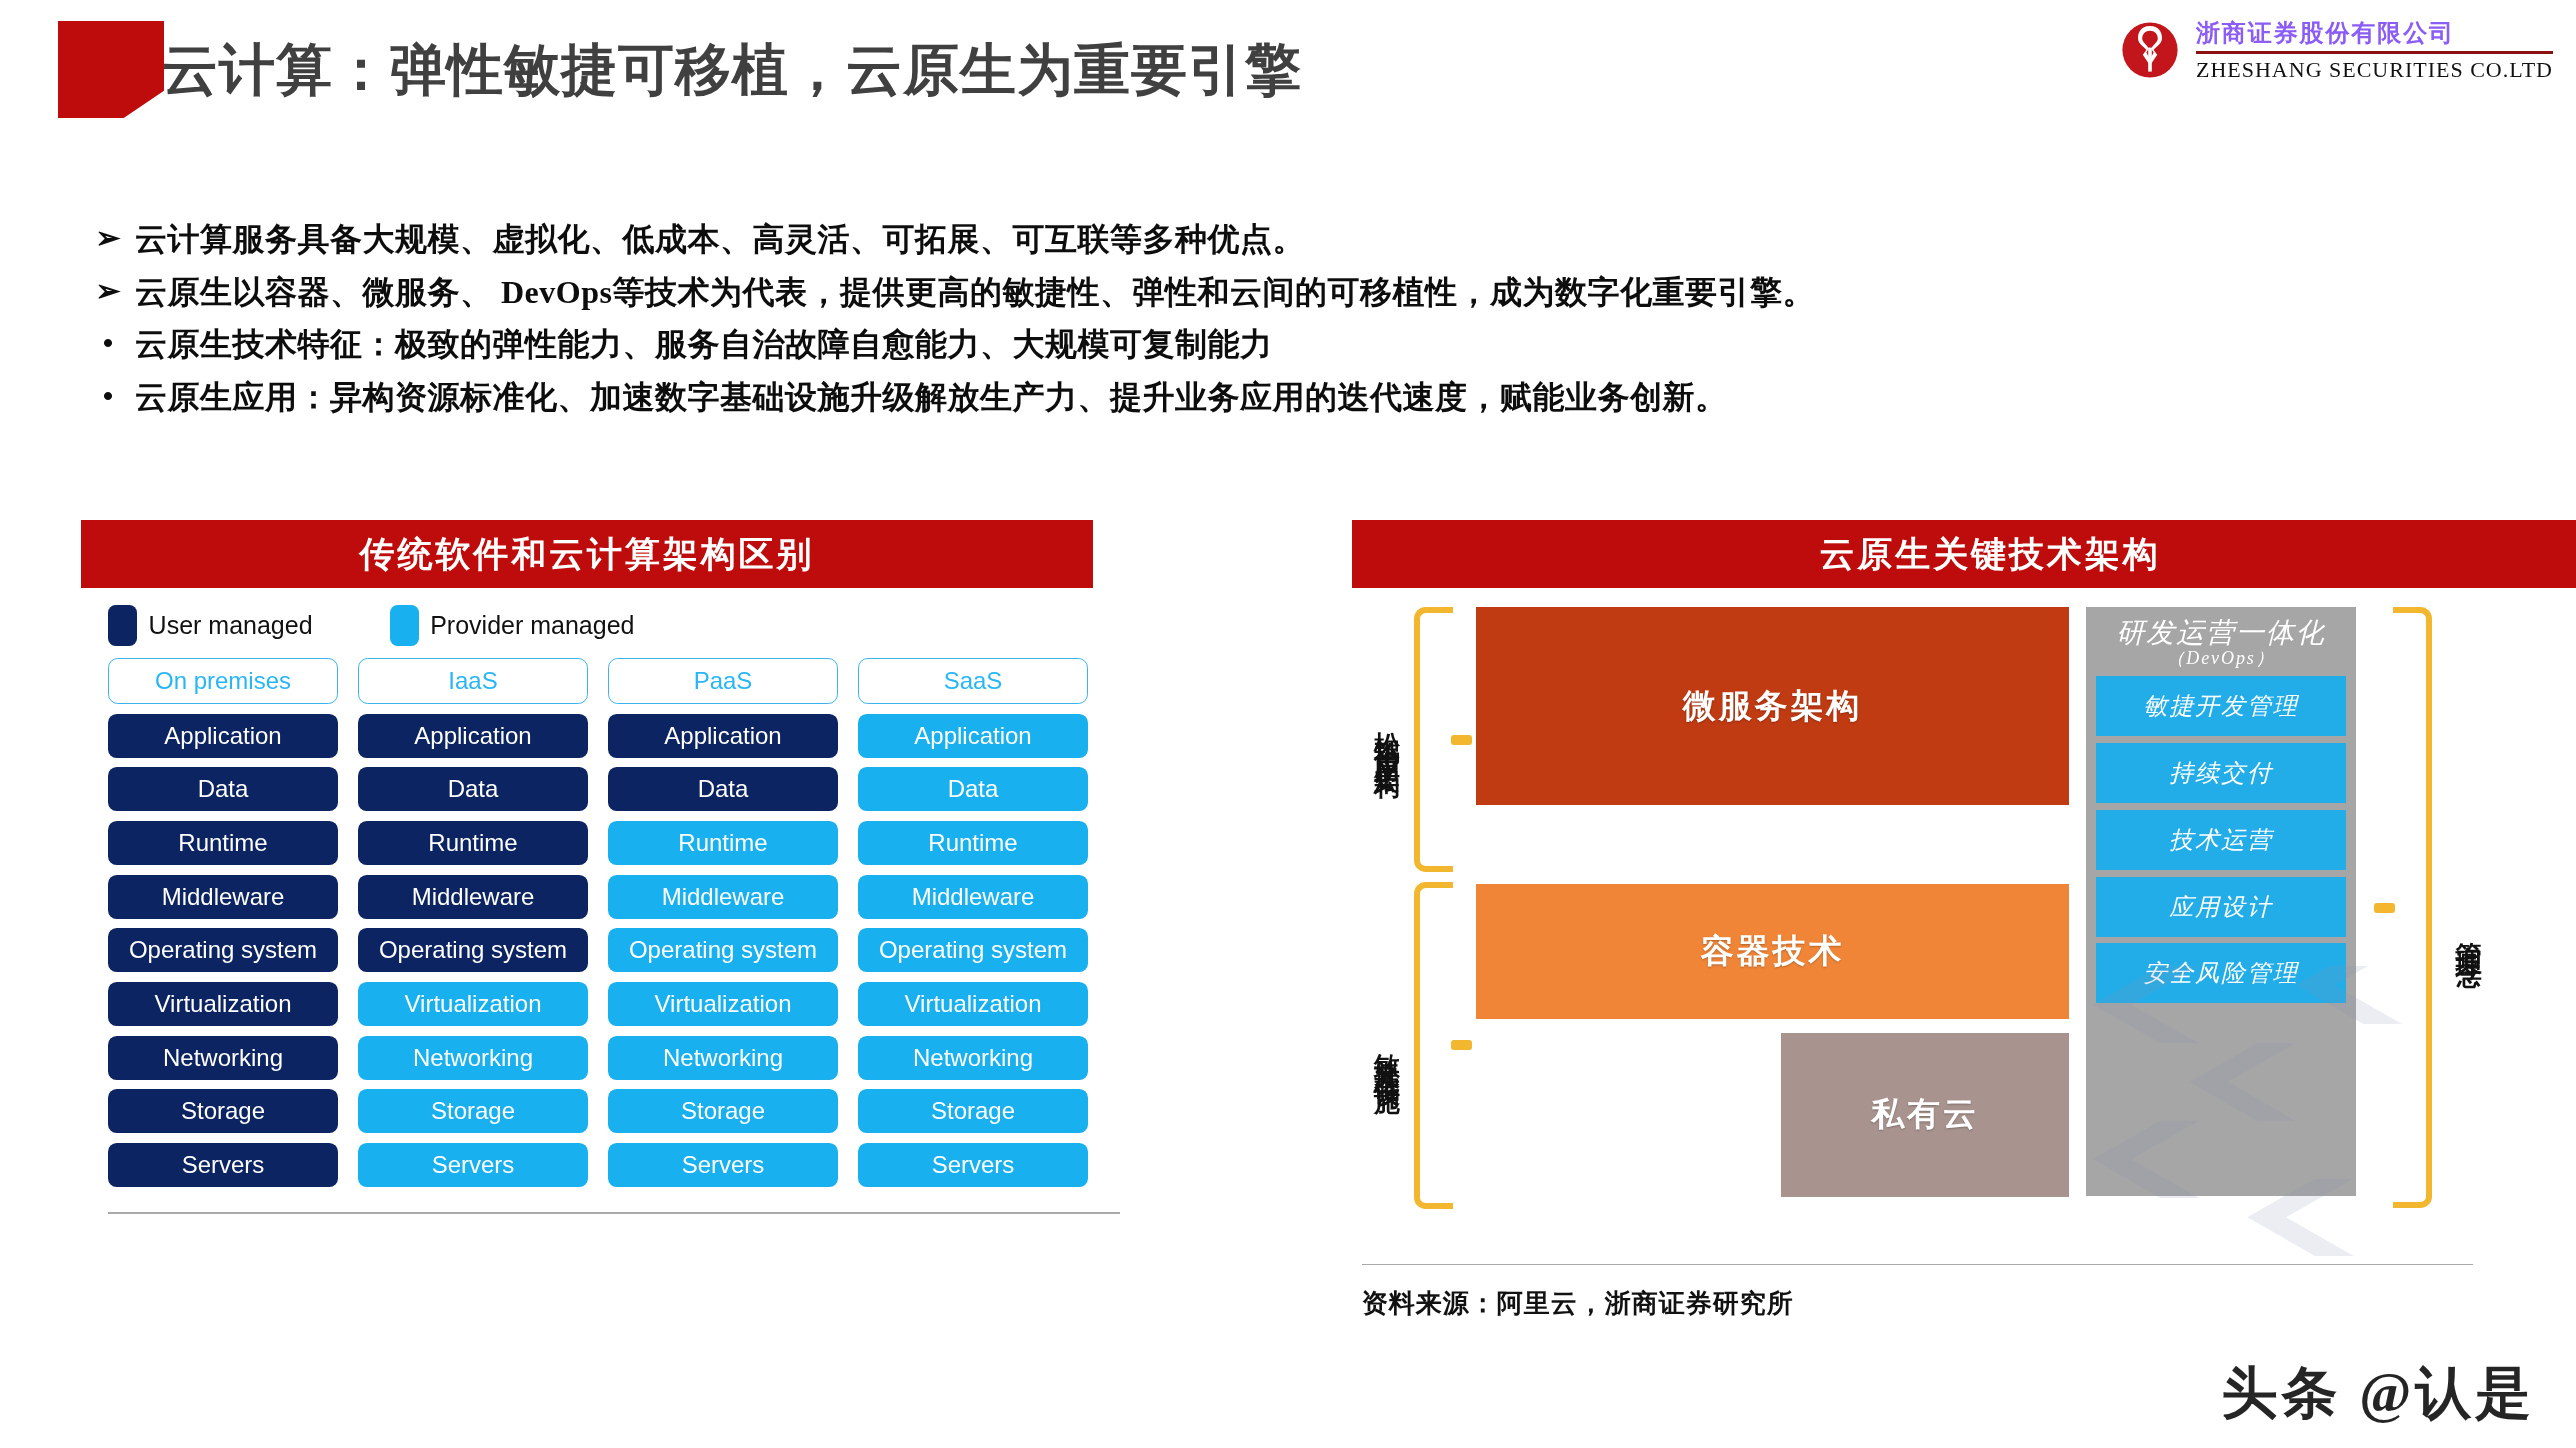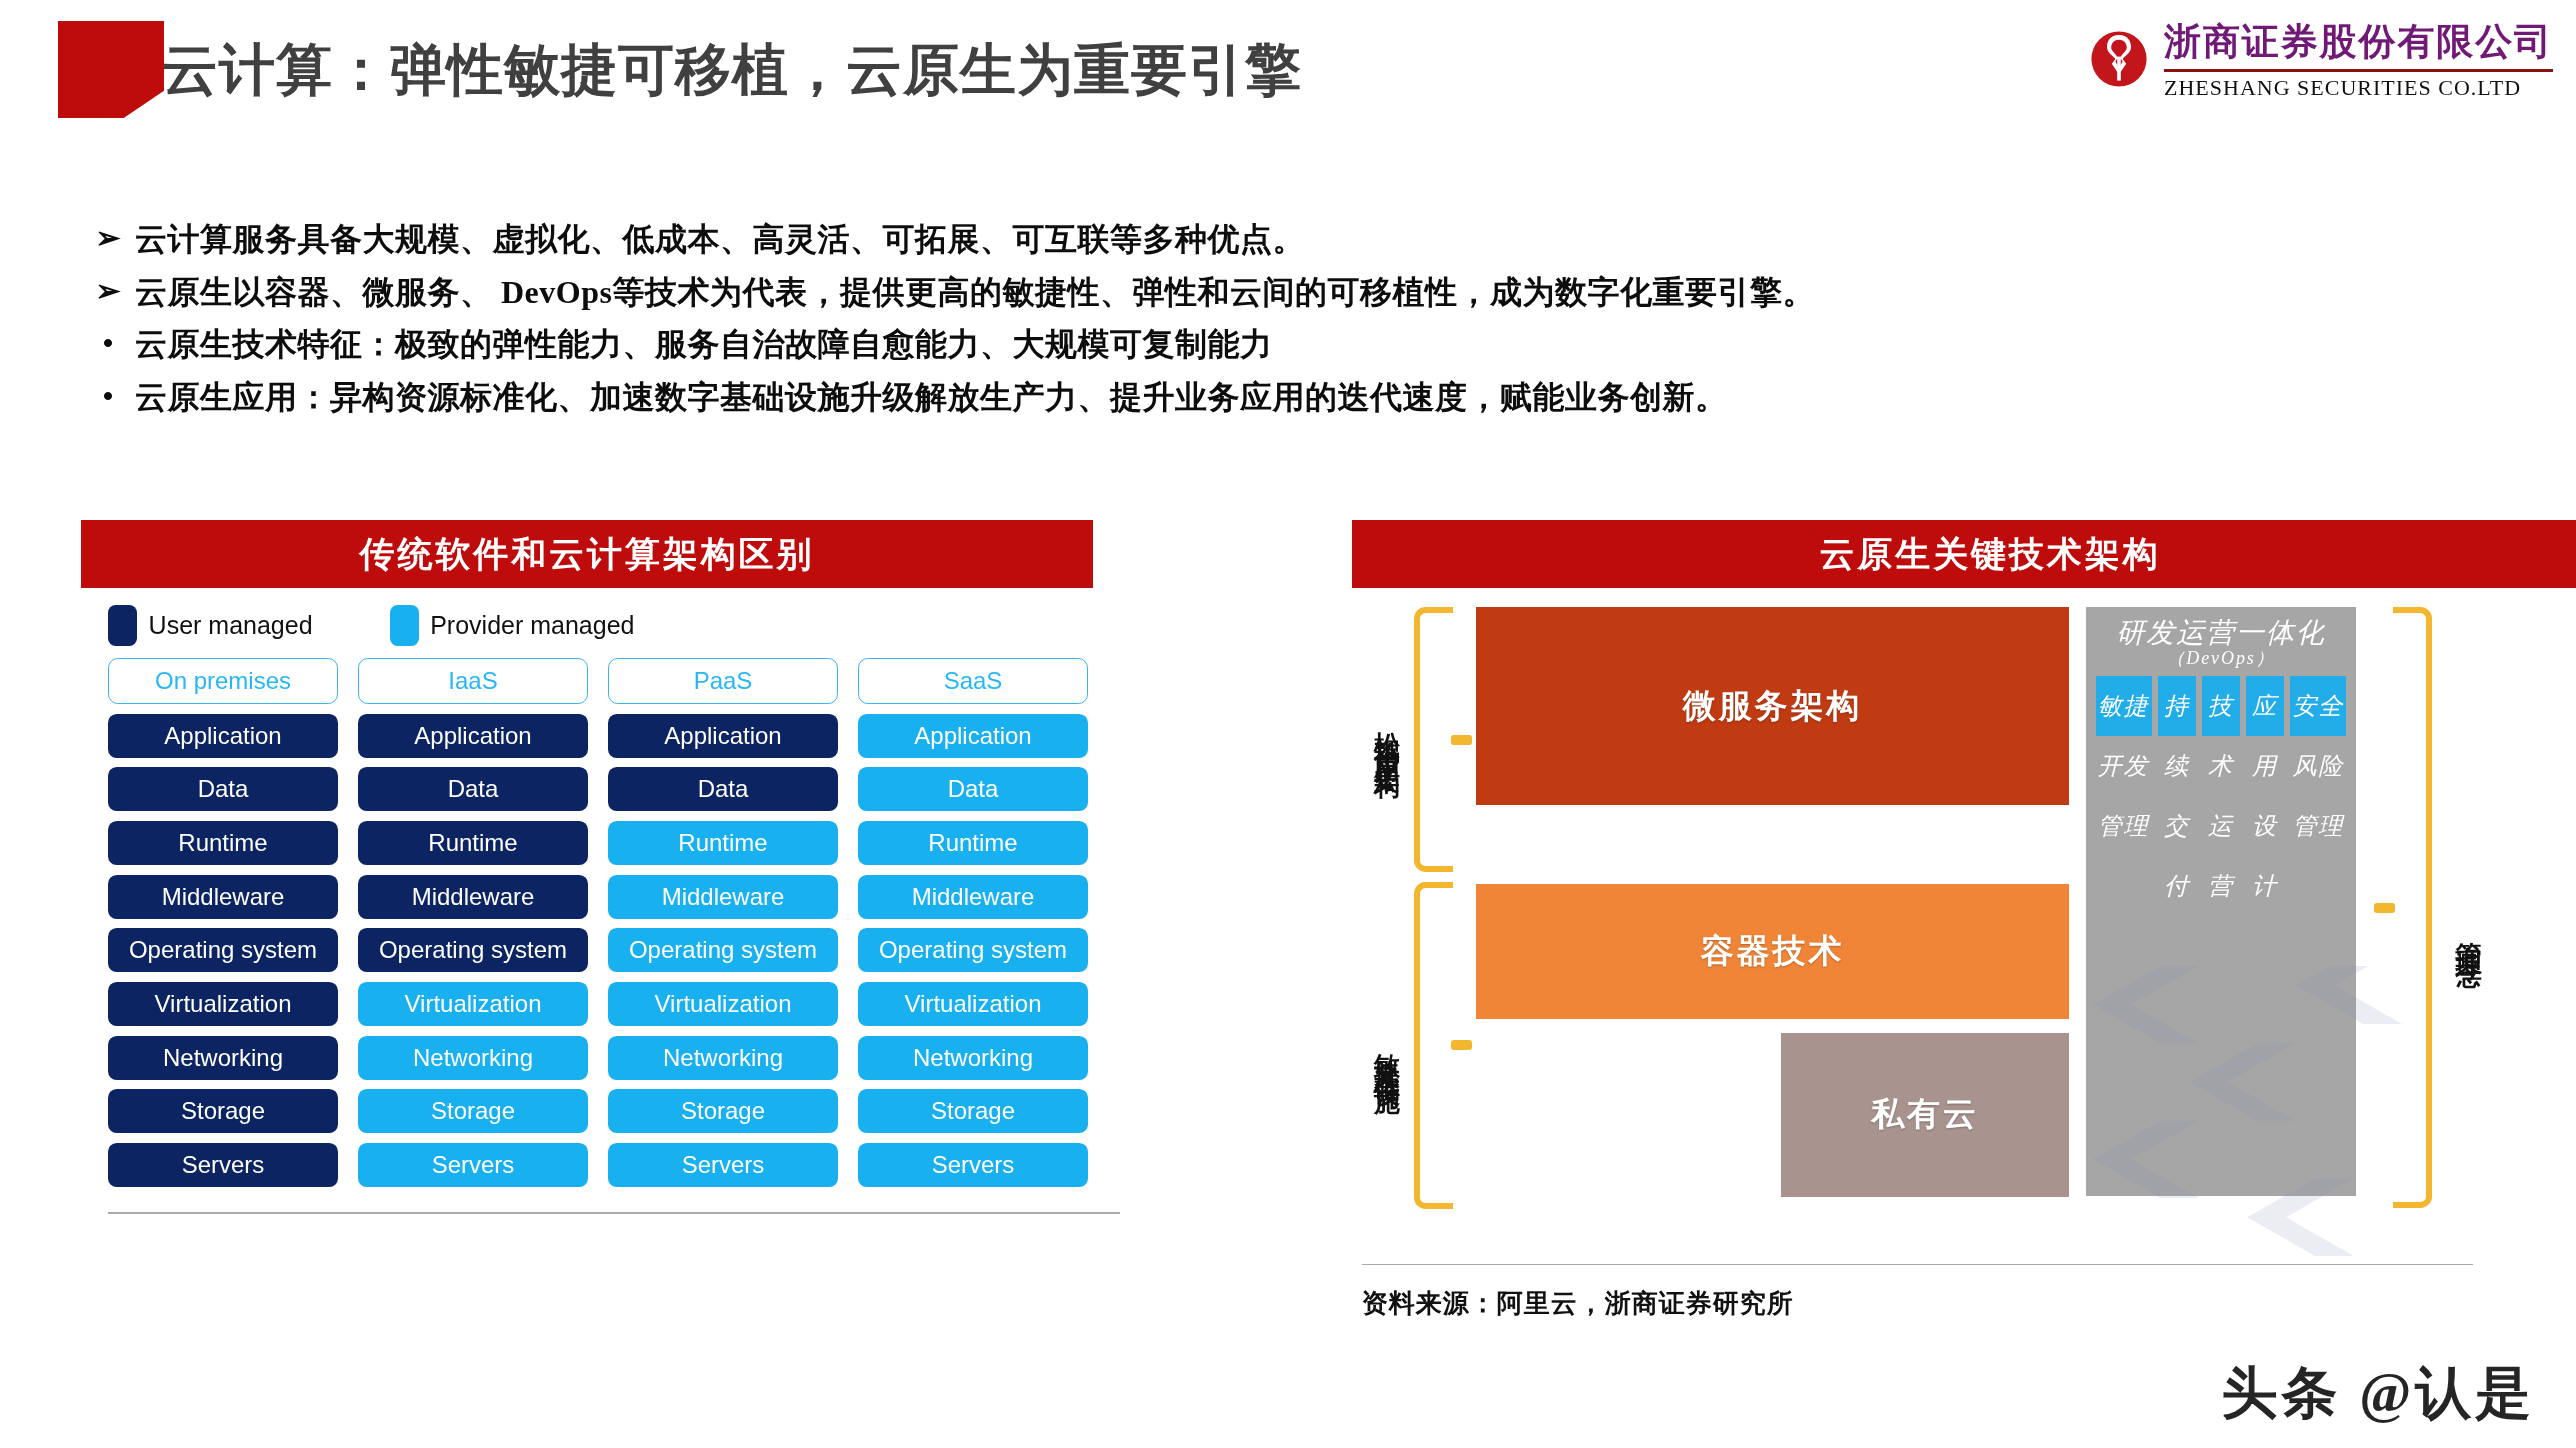--- a/index.html
+++ b/index.html
@@ -25,21 +25,21 @@
     font-size:56px;font-weight:bold;color:#BE0B0B;
     letter-spacing:1px;line-height:97px;white-space:nowrap;
   }
   #logo-wrap{
     position:absolute;right:23px;top:17.4px;
     display:flex;align-items:center;gap:15.5px;
   }
   #logo-mark{width:60px;height:60px;flex:0 0 auto;}
   #logo-text{display:flex;flex-direction:column;align-items:stretch;}
   #logo-cn{
-    font-size:37px;font-weight:bold;color:#701a75;letter-spacing:1.9px;
+    font-size:24px;font-weight:bold;color:#8b5cf6;letter-spacing:1.9px;
     font-family:"Liberation Serif", serif;white-space:nowrap;
   }
   #logo-rule{height:2.9px;background:#8a1212;margin:1.9px 0 2.9px 0;}
   #logo-en{
     font-size:22px;color:#111;letter-spacing:1px;white-space:nowrap;
     font-family:"Liberation Serif", serif;
   }
 
   
   #bullets{
@@ -154,21 +154,21 @@
   #devops-panel{
     position:absolute;left:734px;top:5.8px;width:270px;height:589px;
     background:#A6A6A6;
   }
   #devops-title{
     color:#ffffff;text-align:center;font-size:28px;line-height:1.12;
     padding-top:9.7px;font-family:"Liberation Serif", serif;
     letter-spacing:1.9px;
   }
   #devops-title .en{font-size:18px;display:block;}
-  #devops-list{margin:7.7px 9.7px 0 9.7px;display:flex;flex-direction:row;gap:6.8px;}
+  #devops-list{margin:7.7px 9.7px 0 9.7px;display:flex;flex-direction:column;gap:6.8px;}
   .devops-item{
     background:#22ADE8;color:#ffffff;height:60px;line-height:60px;
     text-align:center;font-size:24px;letter-spacing:1.9px;
     font-family:"Liberation Serif", serif;
   }
 
   
   #watermark{
     position:absolute;right:41px;bottom:17.4px;
     font-size:56px;font-weight:bold;color:#1a1a1a;

